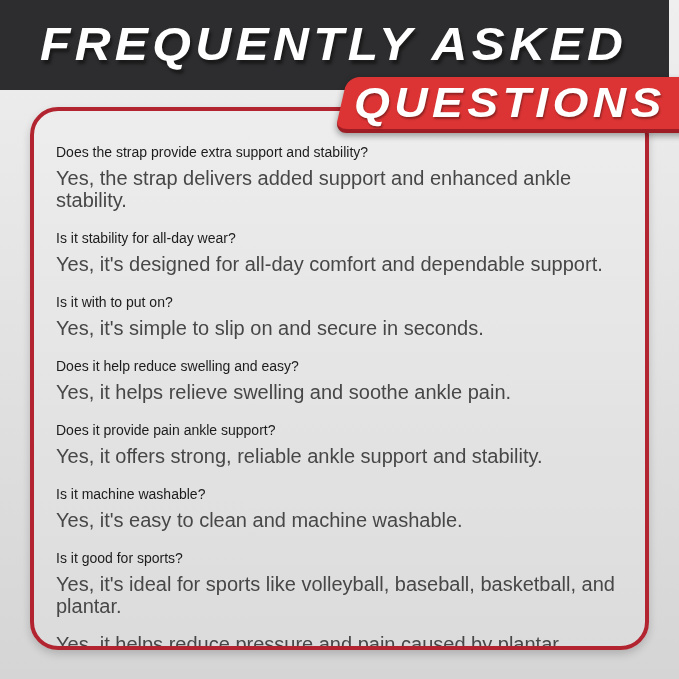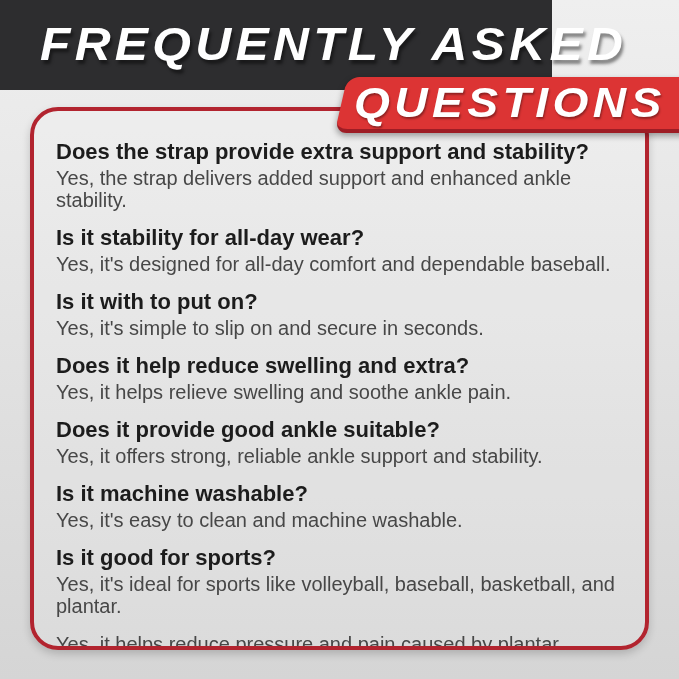--- a/index.html
+++ b/index.html
@@ -6,21 +6,21 @@
   html, body { width: 679px; height: 679px; }
   body {
     position: relative;
     overflow: hidden;
     font-family: "Liberation Sans", sans-serif;
     background: linear-gradient(180deg, var(--page_bg_top, #efefef) 0%, var(--page_bg_bottom, #d5d5d5) 100%);
   }
   .header {
     position: absolute;
     top: 0; left: 0;
-    width: 552px; height: 90px;
+    width: 669px; height: 90px;
     background: var(--header_bg, #2d2d2f);
   }
   .header-title {
     position: absolute;
     left: 40px; top: 17px;
     font-size: 46px;
     font-weight: bold;
     font-style: italic;
     letter-spacing: 4px;
     color: #ffffff;
@@ -60,23 +60,23 @@
     font-weight: bold;
     font-style: italic;
     letter-spacing: 4px;
     color: #ffffff;
     white-space: nowrap;
     padding-right: 26px;
     text-shadow: 1px 2px 2px rgba(0,0,0,0.35);
   }
   .faq-item { margin-bottom: 16px; }
   .faq-question {
-    font-size: 22px;
+    font-size: 14px;
     line-height: 22px;
-    font-weight: bold;
+    font-weight: normal;
     color: var(--question_text, #1c1c1c);
     margin-bottom: 4px;
   }
   .faq-answer {
     font-size: 20px;
     line-height: 22px;
     font-weight: normal;
     color: var(--answer_text, #474747);
   }
 </style>
@@ -87,32 +87,32 @@
   <div class="header-title">FREQUENTLY ASKED</div>
 </div>
 
 <div class="faq-card">
   <div class="faq-item">
     <div class="faq-question">Does the strap provide extra support and stability?</div>
     <div class="faq-answer">Yes, the strap delivers added support and enhanced ankle stability.</div>
   </div>
   <div class="faq-item">
     <div class="faq-question">Is it stability for all-day wear?</div>
-    <div class="faq-answer">Yes, it's designed for all-day comfort and dependable baseball.</div>
+    <div class="faq-answer">Yes, it's designed for all-day comfort and dependable support.</div>
   </div>
   <div class="faq-item">
     <div class="faq-question">Is it with to put on?</div>
     <div class="faq-answer">Yes, it's simple to slip on and secure in seconds.</div>
   </div>
   <div class="faq-item">
-    <div class="faq-question">Does it help reduce swelling and extra?</div>
+    <div class="faq-question">Does it help reduce swelling and easy?</div>
     <div class="faq-answer">Yes, it helps relieve swelling and soothe ankle pain.</div>
   </div>
   <div class="faq-item">
-    <div class="faq-question">Does it provide good ankle suitable?</div>
+    <div class="faq-question">Does it provide pain ankle support?</div>
     <div class="faq-answer">Yes, it offers strong, reliable ankle support and stability.</div>
   </div>
   <div class="faq-item">
     <div class="faq-question">Is it machine washable?</div>
     <div class="faq-answer">Yes, it's easy to clean and machine washable.</div>
   </div>
   <div class="faq-item">
     <div class="faq-question">Is it good for sports?</div>
     <div class="faq-answer">Yes, it's ideal for sports like volleyball, baseball, basketball, and plantar.</div>
   </div>

